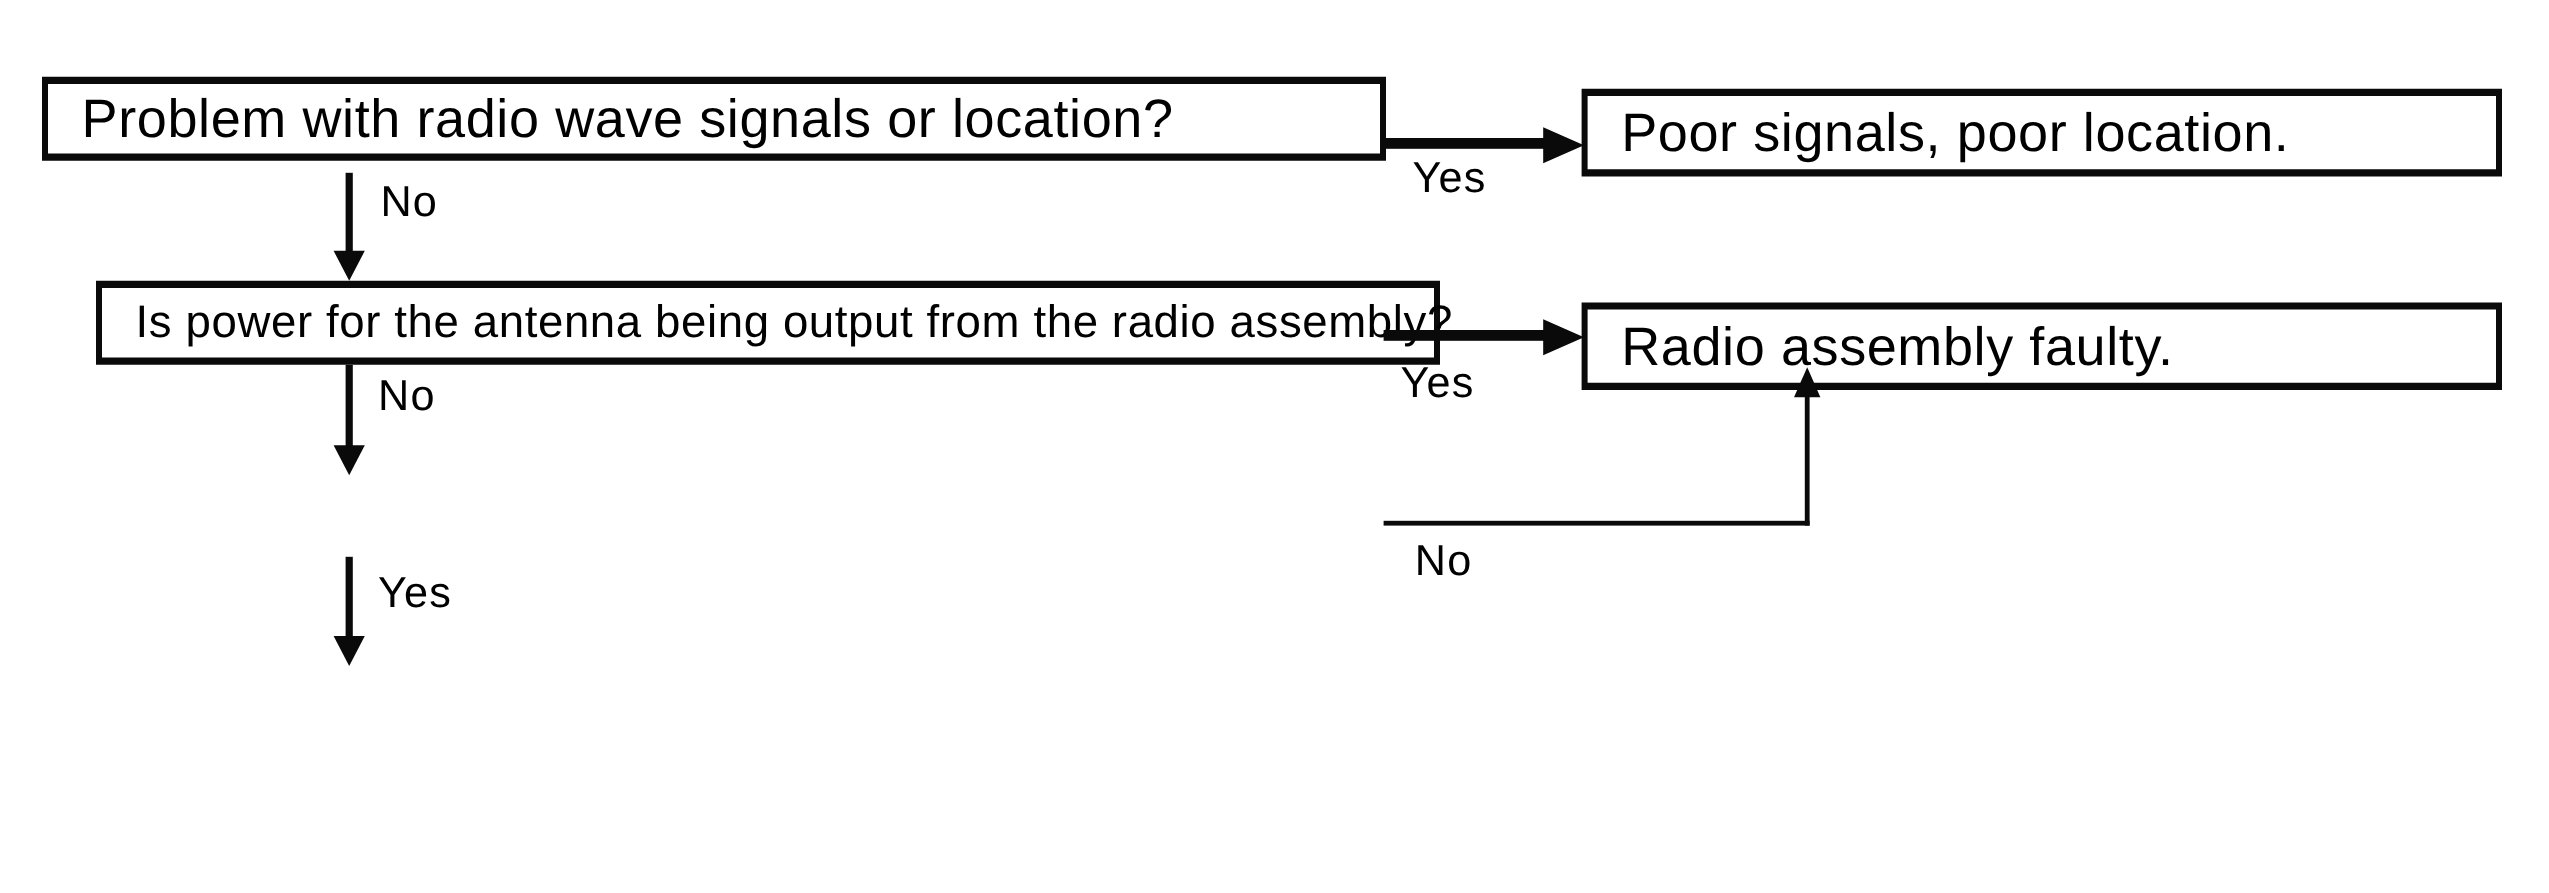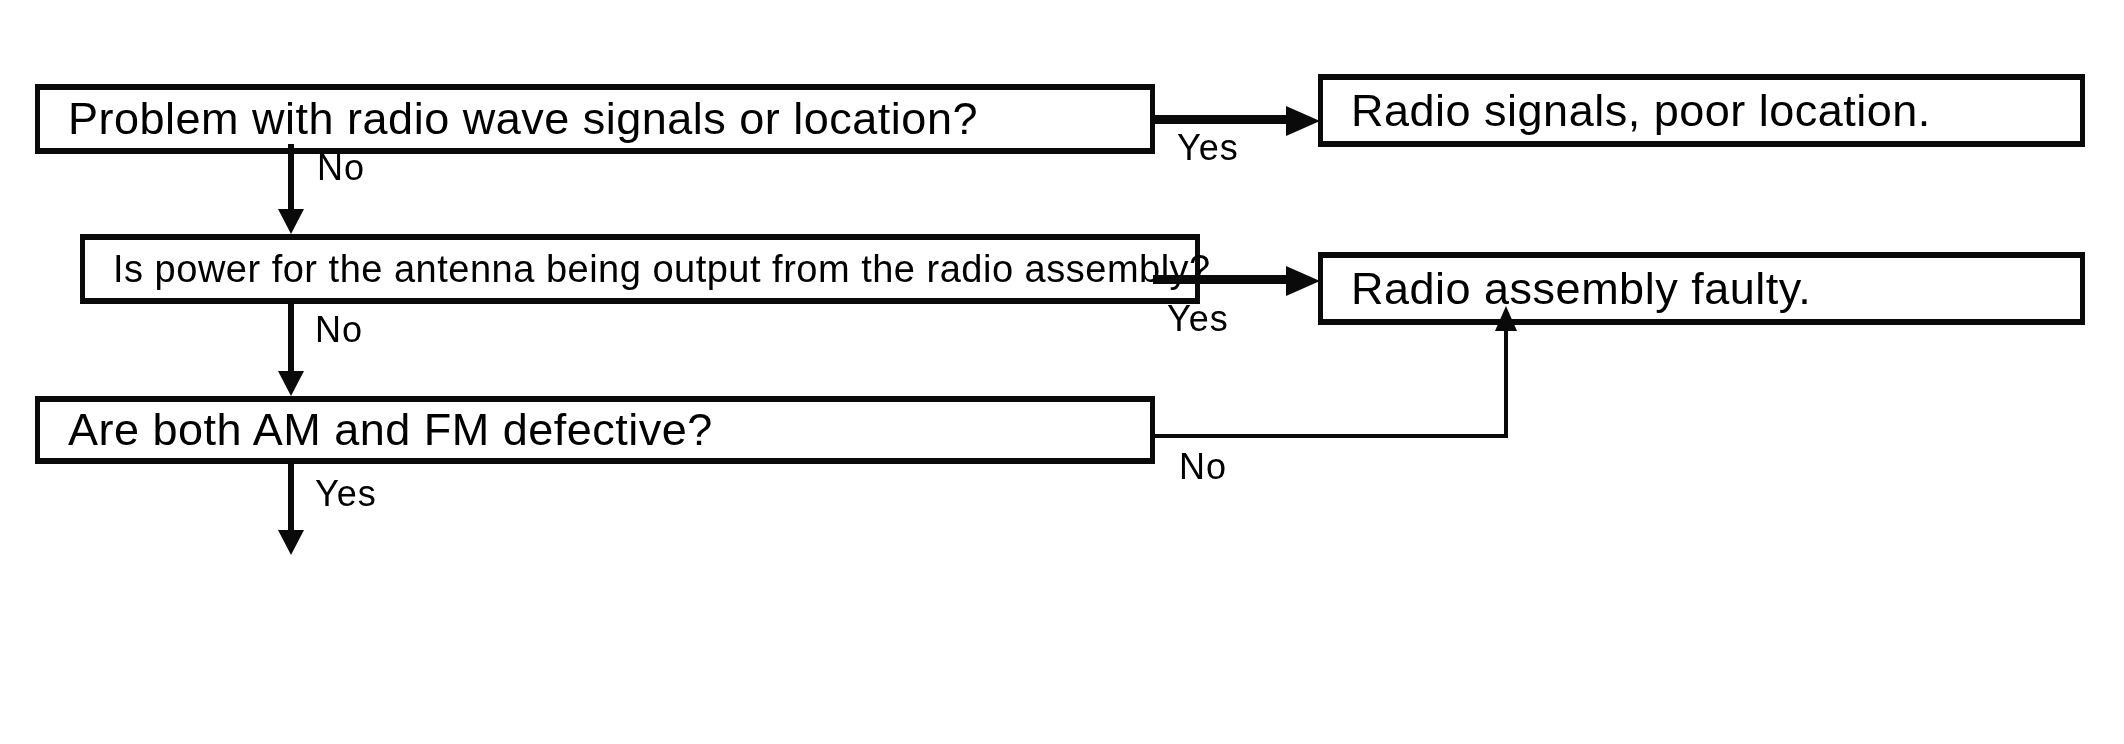--- a/index.html
+++ b/index.html
@@ -26,21 +26,21 @@
     align-items: center;
     box-sizing: border-box;
     padding-left: 28px;
     font-size: 45px;
     letter-spacing: 0.5px;
     white-space: nowrap;
   }
   .node.small-text { font-size: 38px; margin-left: 45px; }
   
   .q { left: 35px; width: 1120px; height: 70px; }
-  .q1 { top: 84px; }
+  .q1 { top: 64px; }
   .q2 { top: 234px; }
   .q3 { top: 396px; height: 68px; }
   .q4 { top: 555px; height: 68px; }
   
   .r { left: 1318px; width: 767px; height: 73px; }
   .r1 { top: 74px; }
   .r2 { top: 252px; }
 
   .edge-label {
     position: absolute;
@@ -125,26 +125,23 @@
 <body>
 
 <div class="canvas">
 
   <div class="node q q1">
     <span>Problem with radio wave signals or location?</span>
   </div>
   <div class="node q q2 small-text">
     <span>Is power for the antenna being output from the radio assembly?</span>
   </div>
-  <div class="node q q3">
-    <span>Are both AM and FM defective?</span>
-  </div>
 
   <div class="node r r1">
-    <span>Radio signals, poor location.</span>
+    <span>Poor signals, poor location.</span>
   </div>
   <div class="node r r2">
     <span>Radio assembly faulty.</span>
   </div>
 
   <div class="vstem s1"></div>
   <div class="vhead h1"></div>
   <div class="vstem s2"></div>
   <div class="vhead h2"></div>
   <div class="vstem s3"></div>

